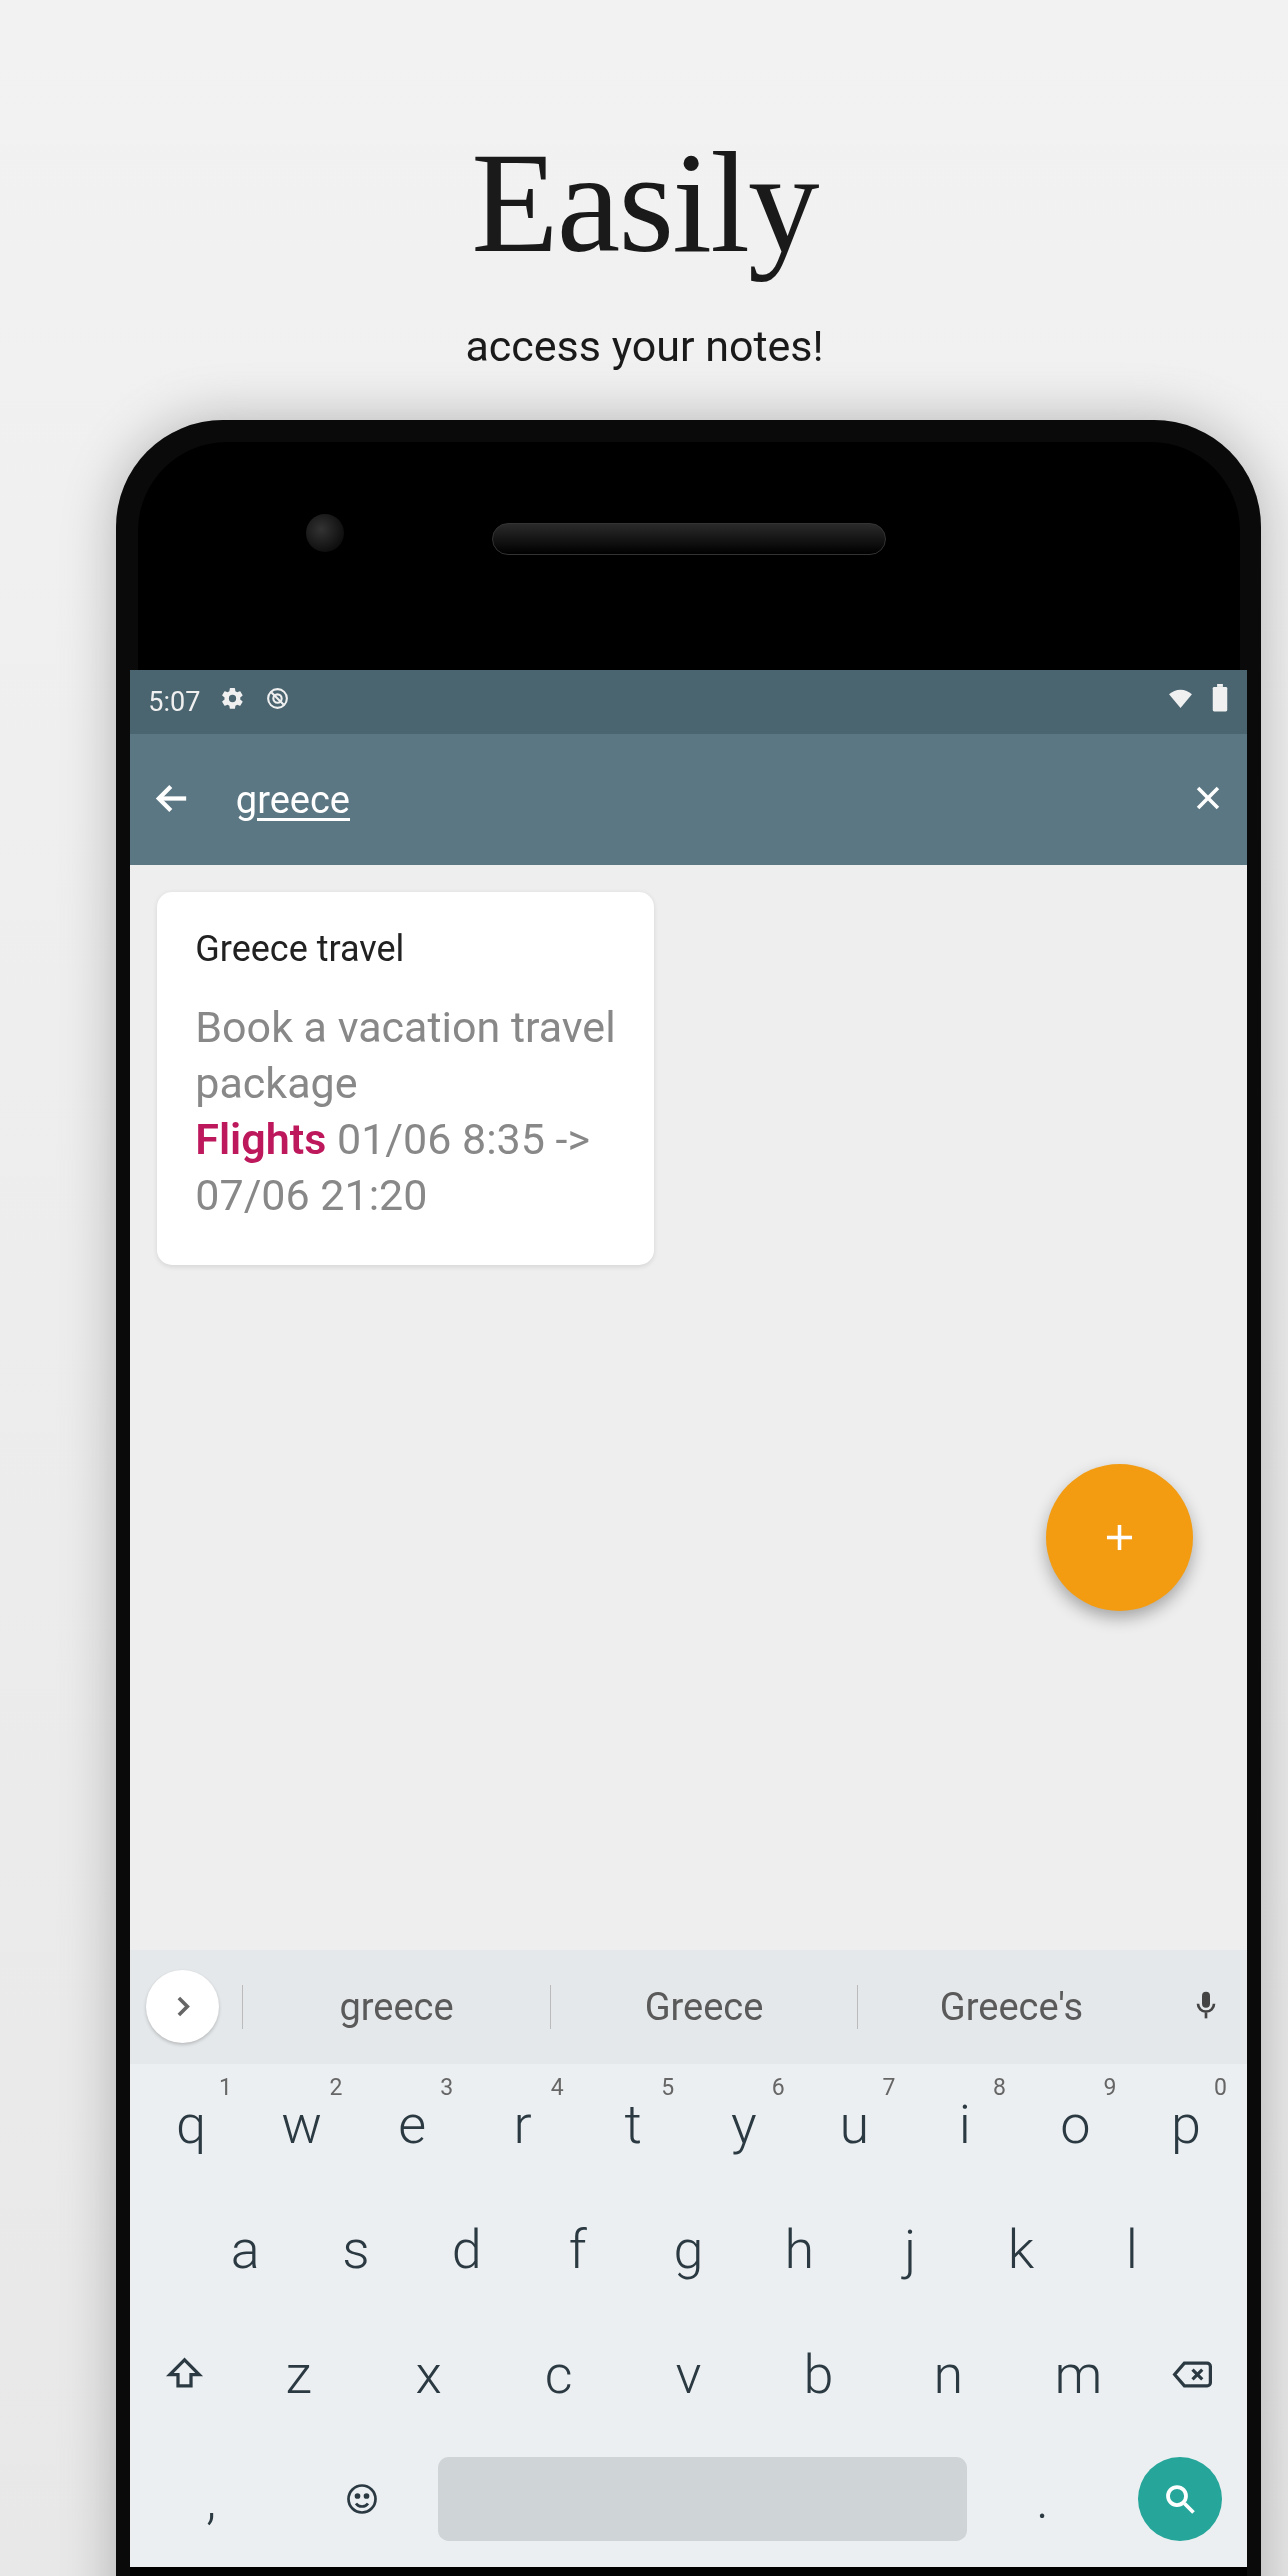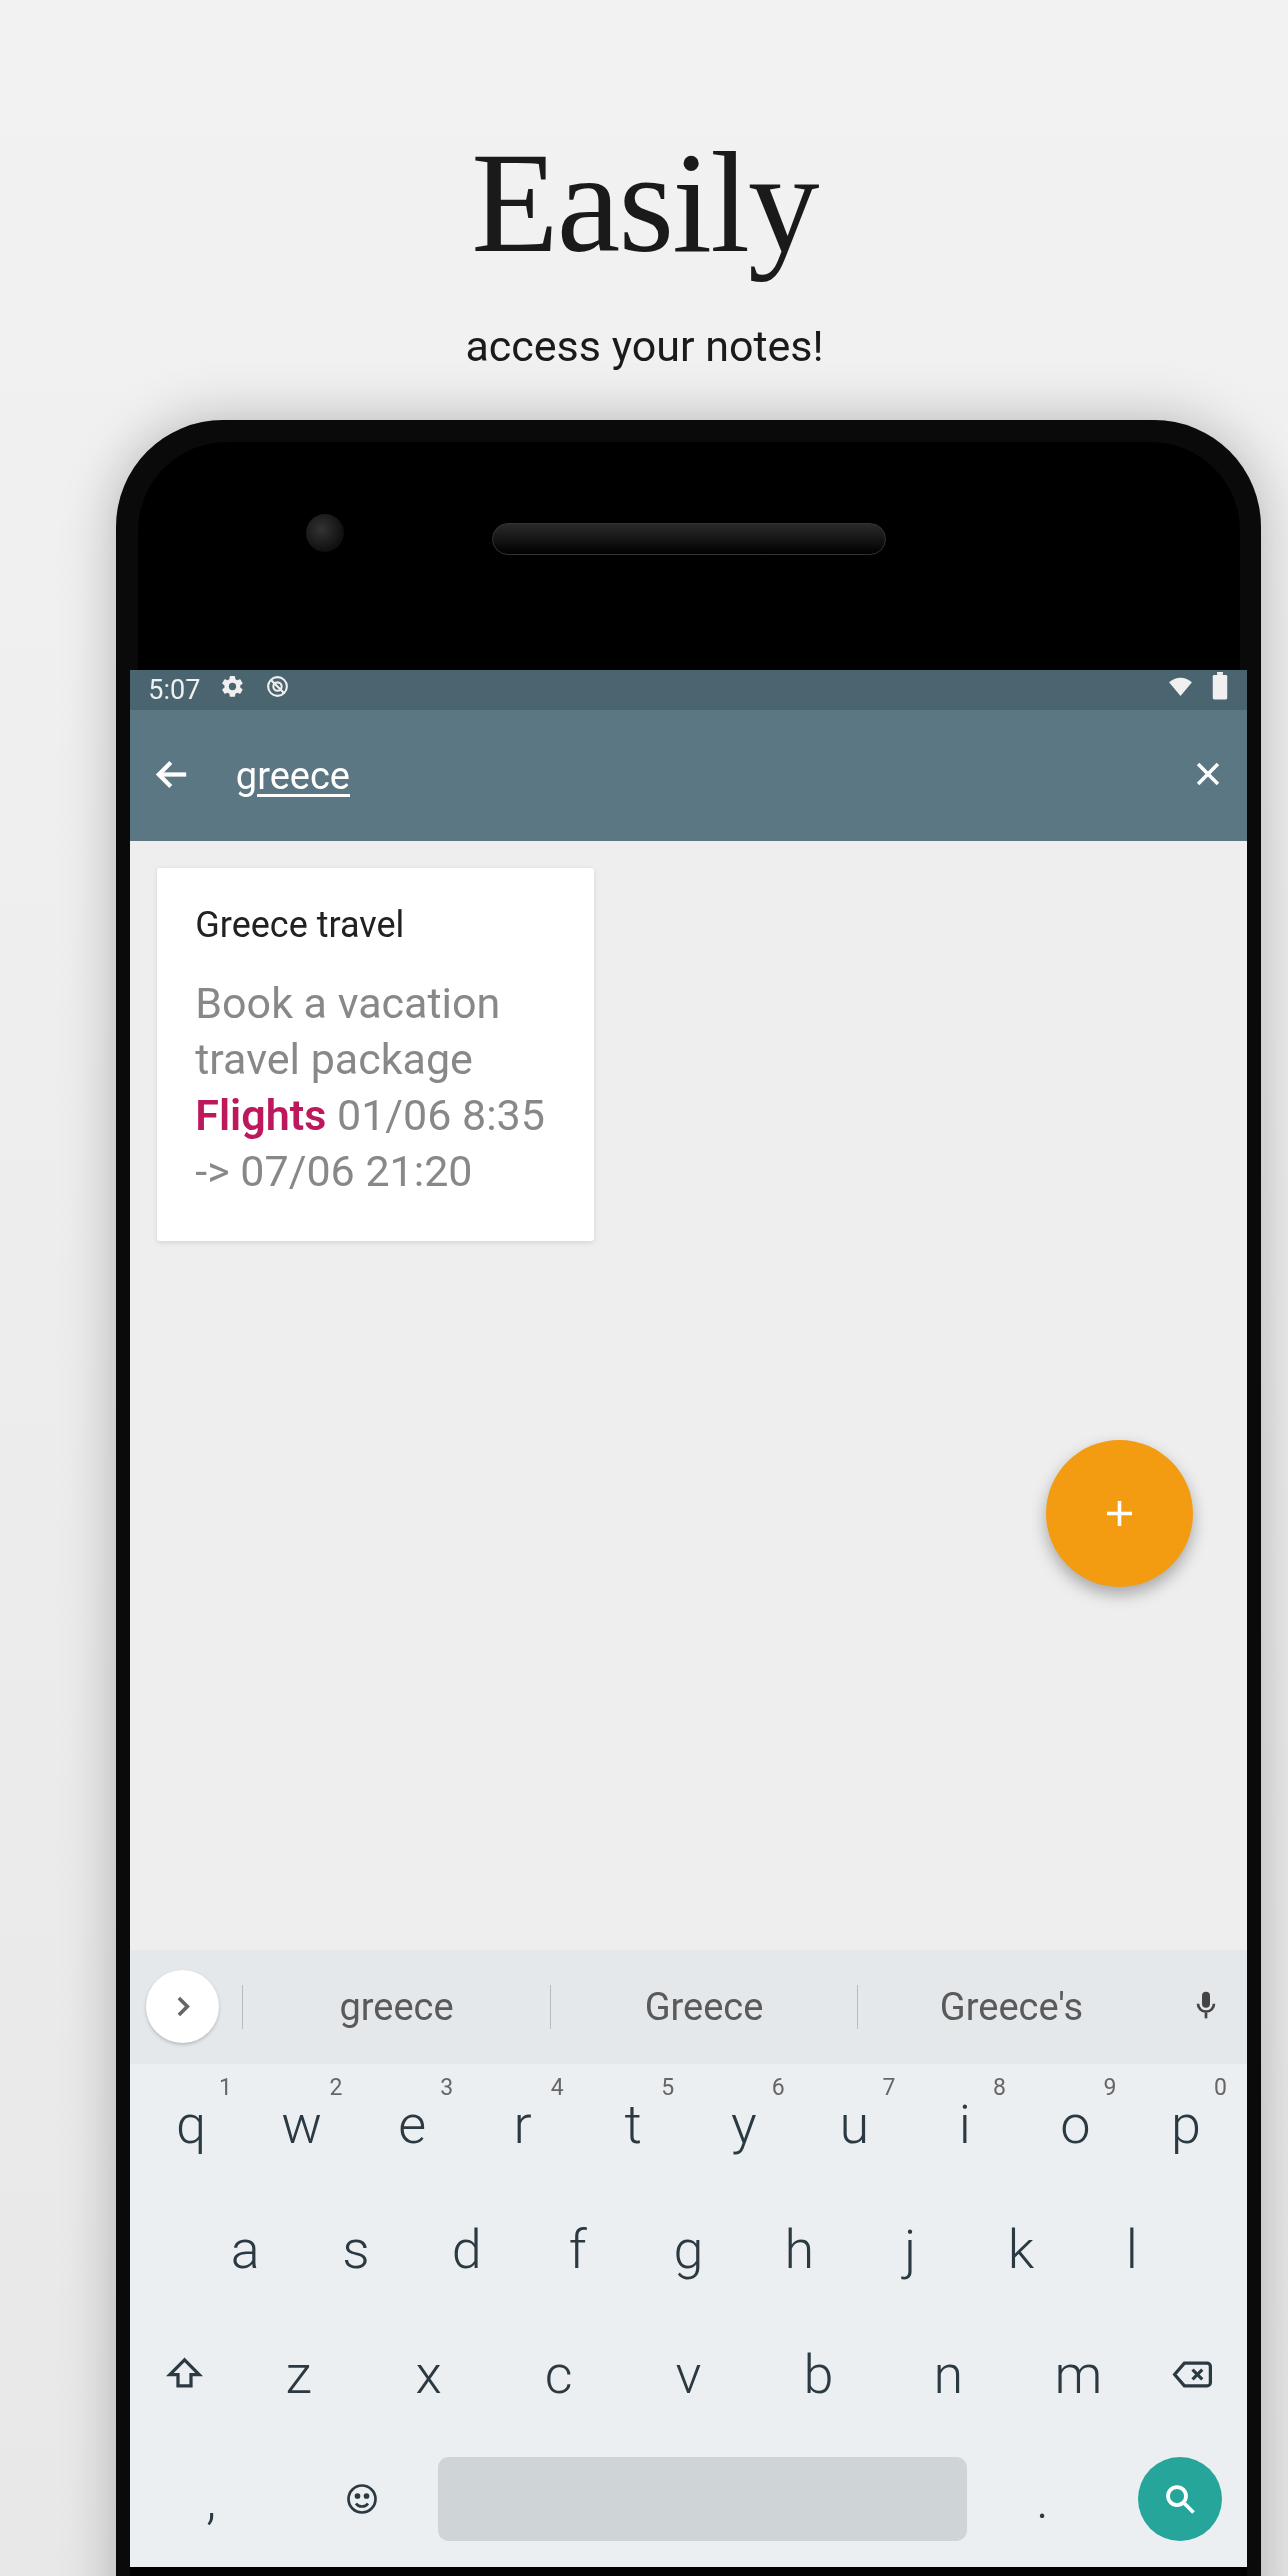--- a/index.html
+++ b/index.html
@@ -72,21 +72,21 @@
 .screen {
   position: absolute;
   top: 250px; left: 14.3px; right: 14.3px; bottom: 0;
   background: #eeeeee;
   display: flex;
   flex-direction: column;
 }
 
 .statusbar {
   background: #4a6470;
-  height: 40px;
+  height: 64px;
   display: flex;
   align-items: center;
   padding: 0 18px;
   color: #f0f0f0;
   font-size: 27px;
 }
 .statusbar .sb-left { display: flex; align-items: center; gap: 19.7px; }
 .statusbar .sb-time { font-weight: 400;}
 .statusbar .sb-right { margin-left: auto; display: flex; align-items: center; gap: 18px; }
 .sb-icon { width: 25px; height: 25px; }
@@ -110,22 +110,22 @@
 .spacer { flex: 1; }
 
 .content {
   background: #eeeeee;
   flex: 1;
   position: relative;
   padding: 27px;
 }
 .note-card {
   background: #fff;
-  width: 437px;
-  border-radius: 3px;
+  width: 497px;
+  border-radius: 15px;
   padding: 36px 38px 41px;
   box-shadow: 0 1.8px 5.4px rgba(0,0,0,0.1);
 }
 .note-title { font-size: 36px; color: #212121; font-weight: 400; margin-bottom: 30px; }
 .note-body { font-size: 43px; color: #888; line-height: 1.3; }
 .note-body strong { color: #be185d; font-weight: 600; }
 .fab {
   position: absolute;
   right: 54px;
   top: 599px;

